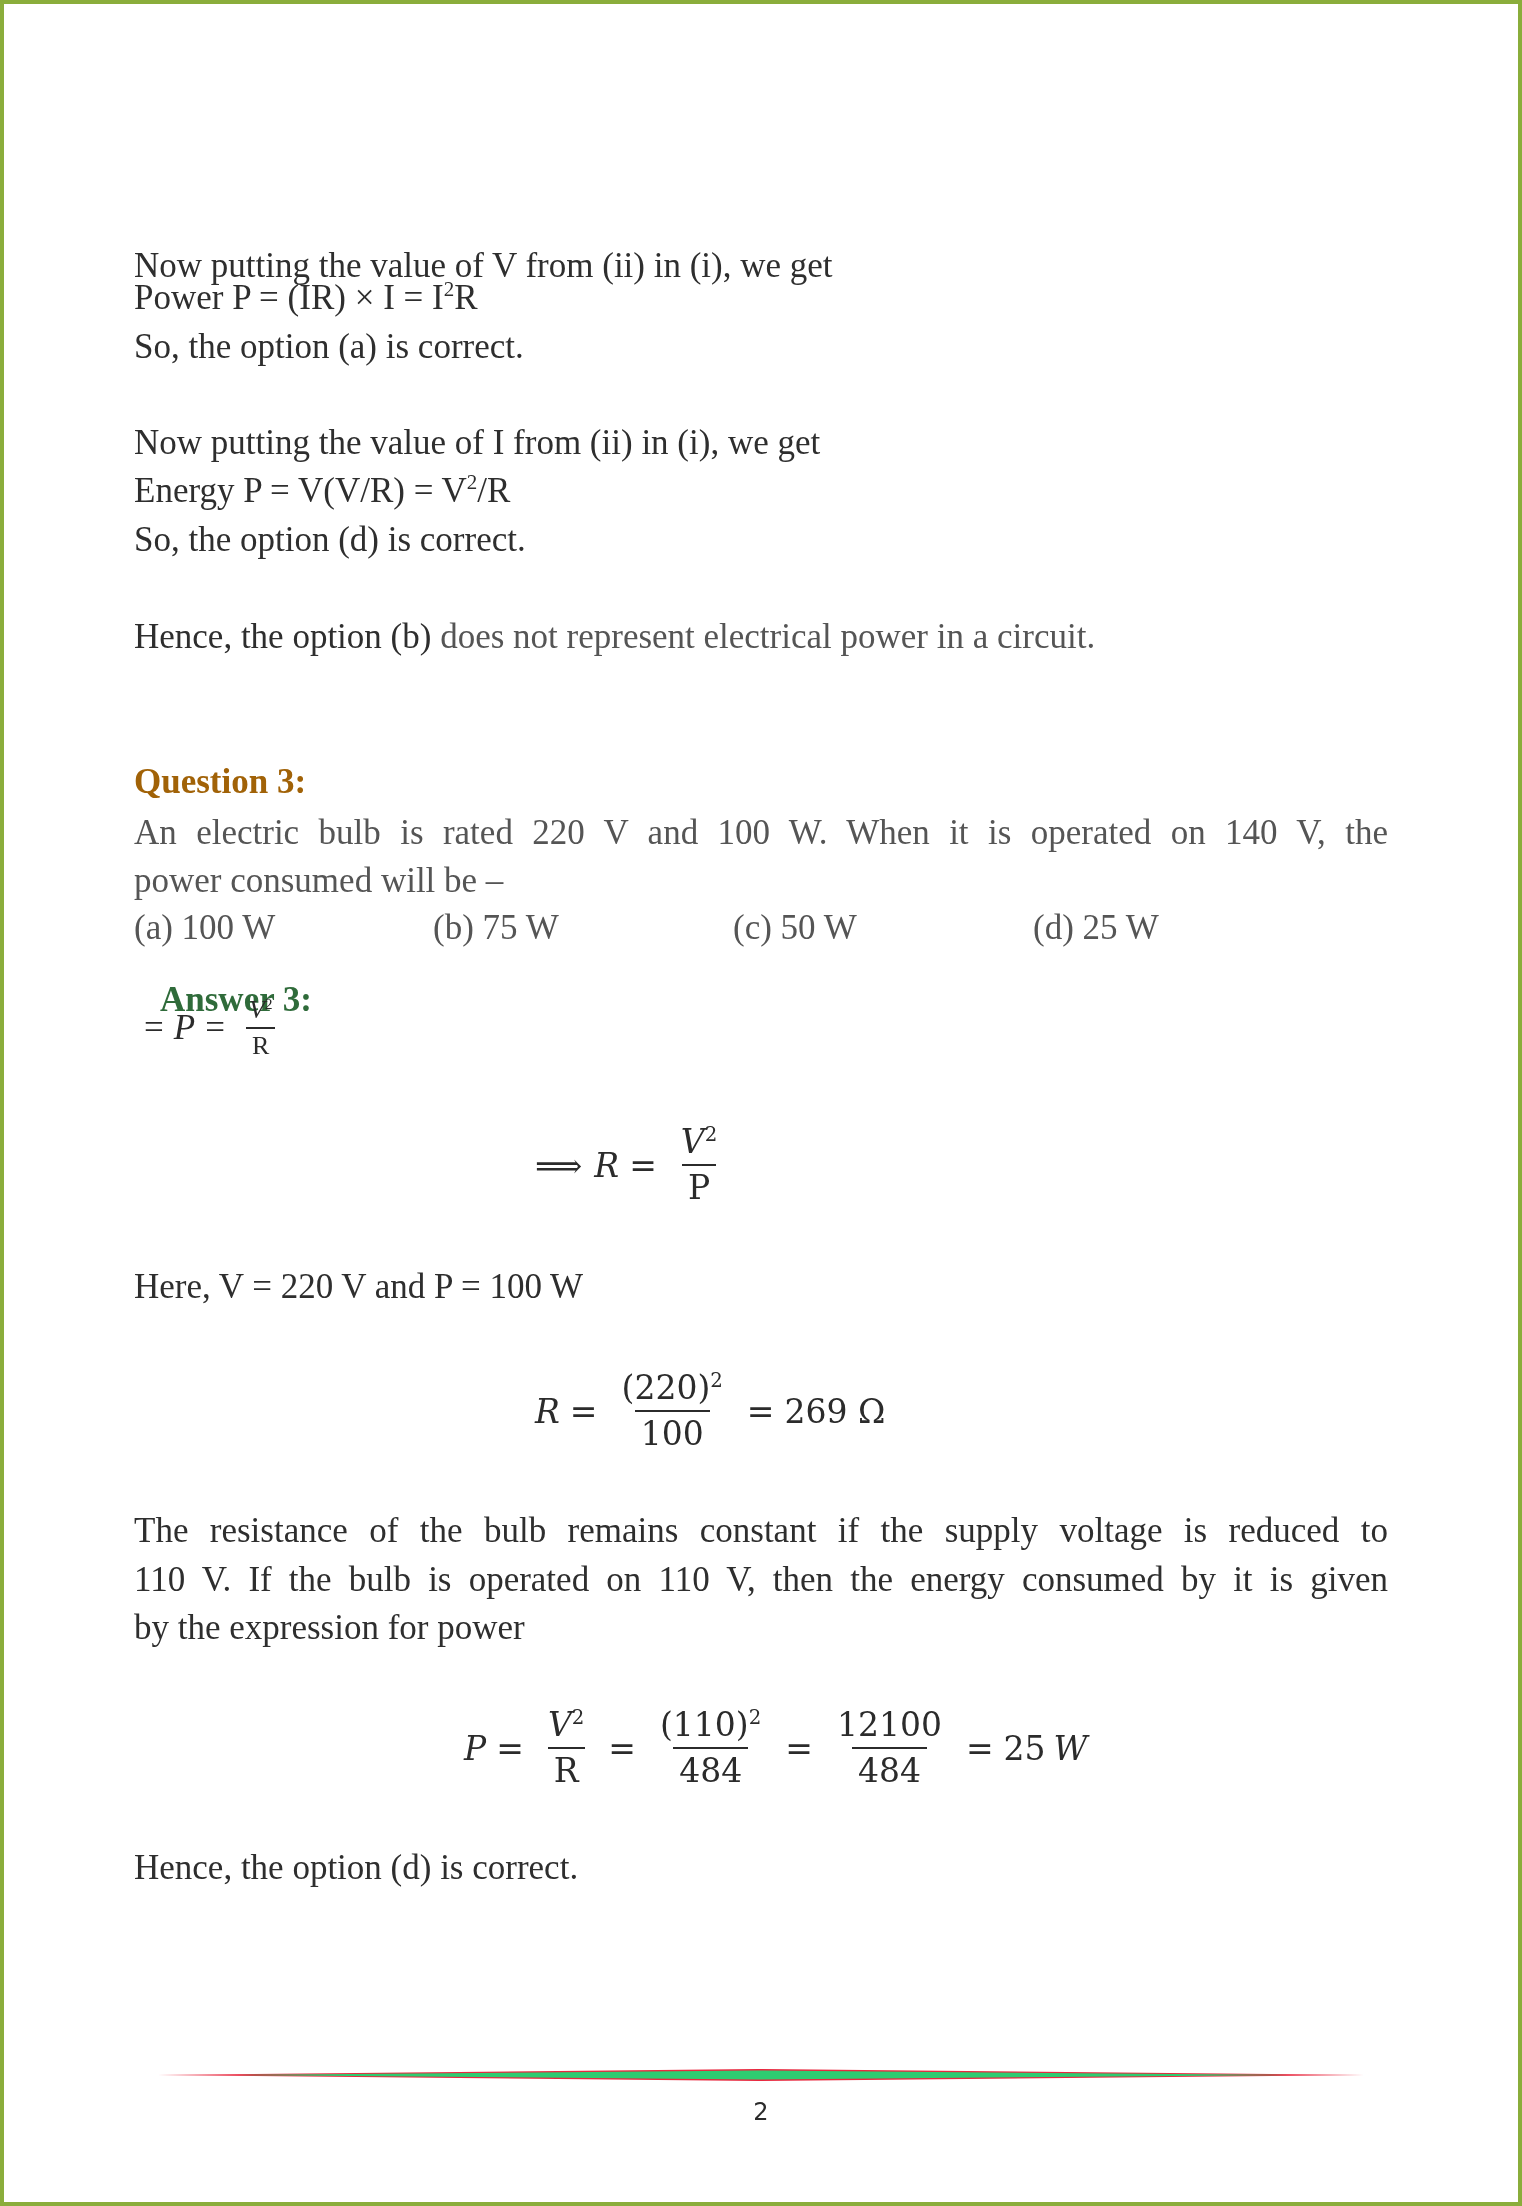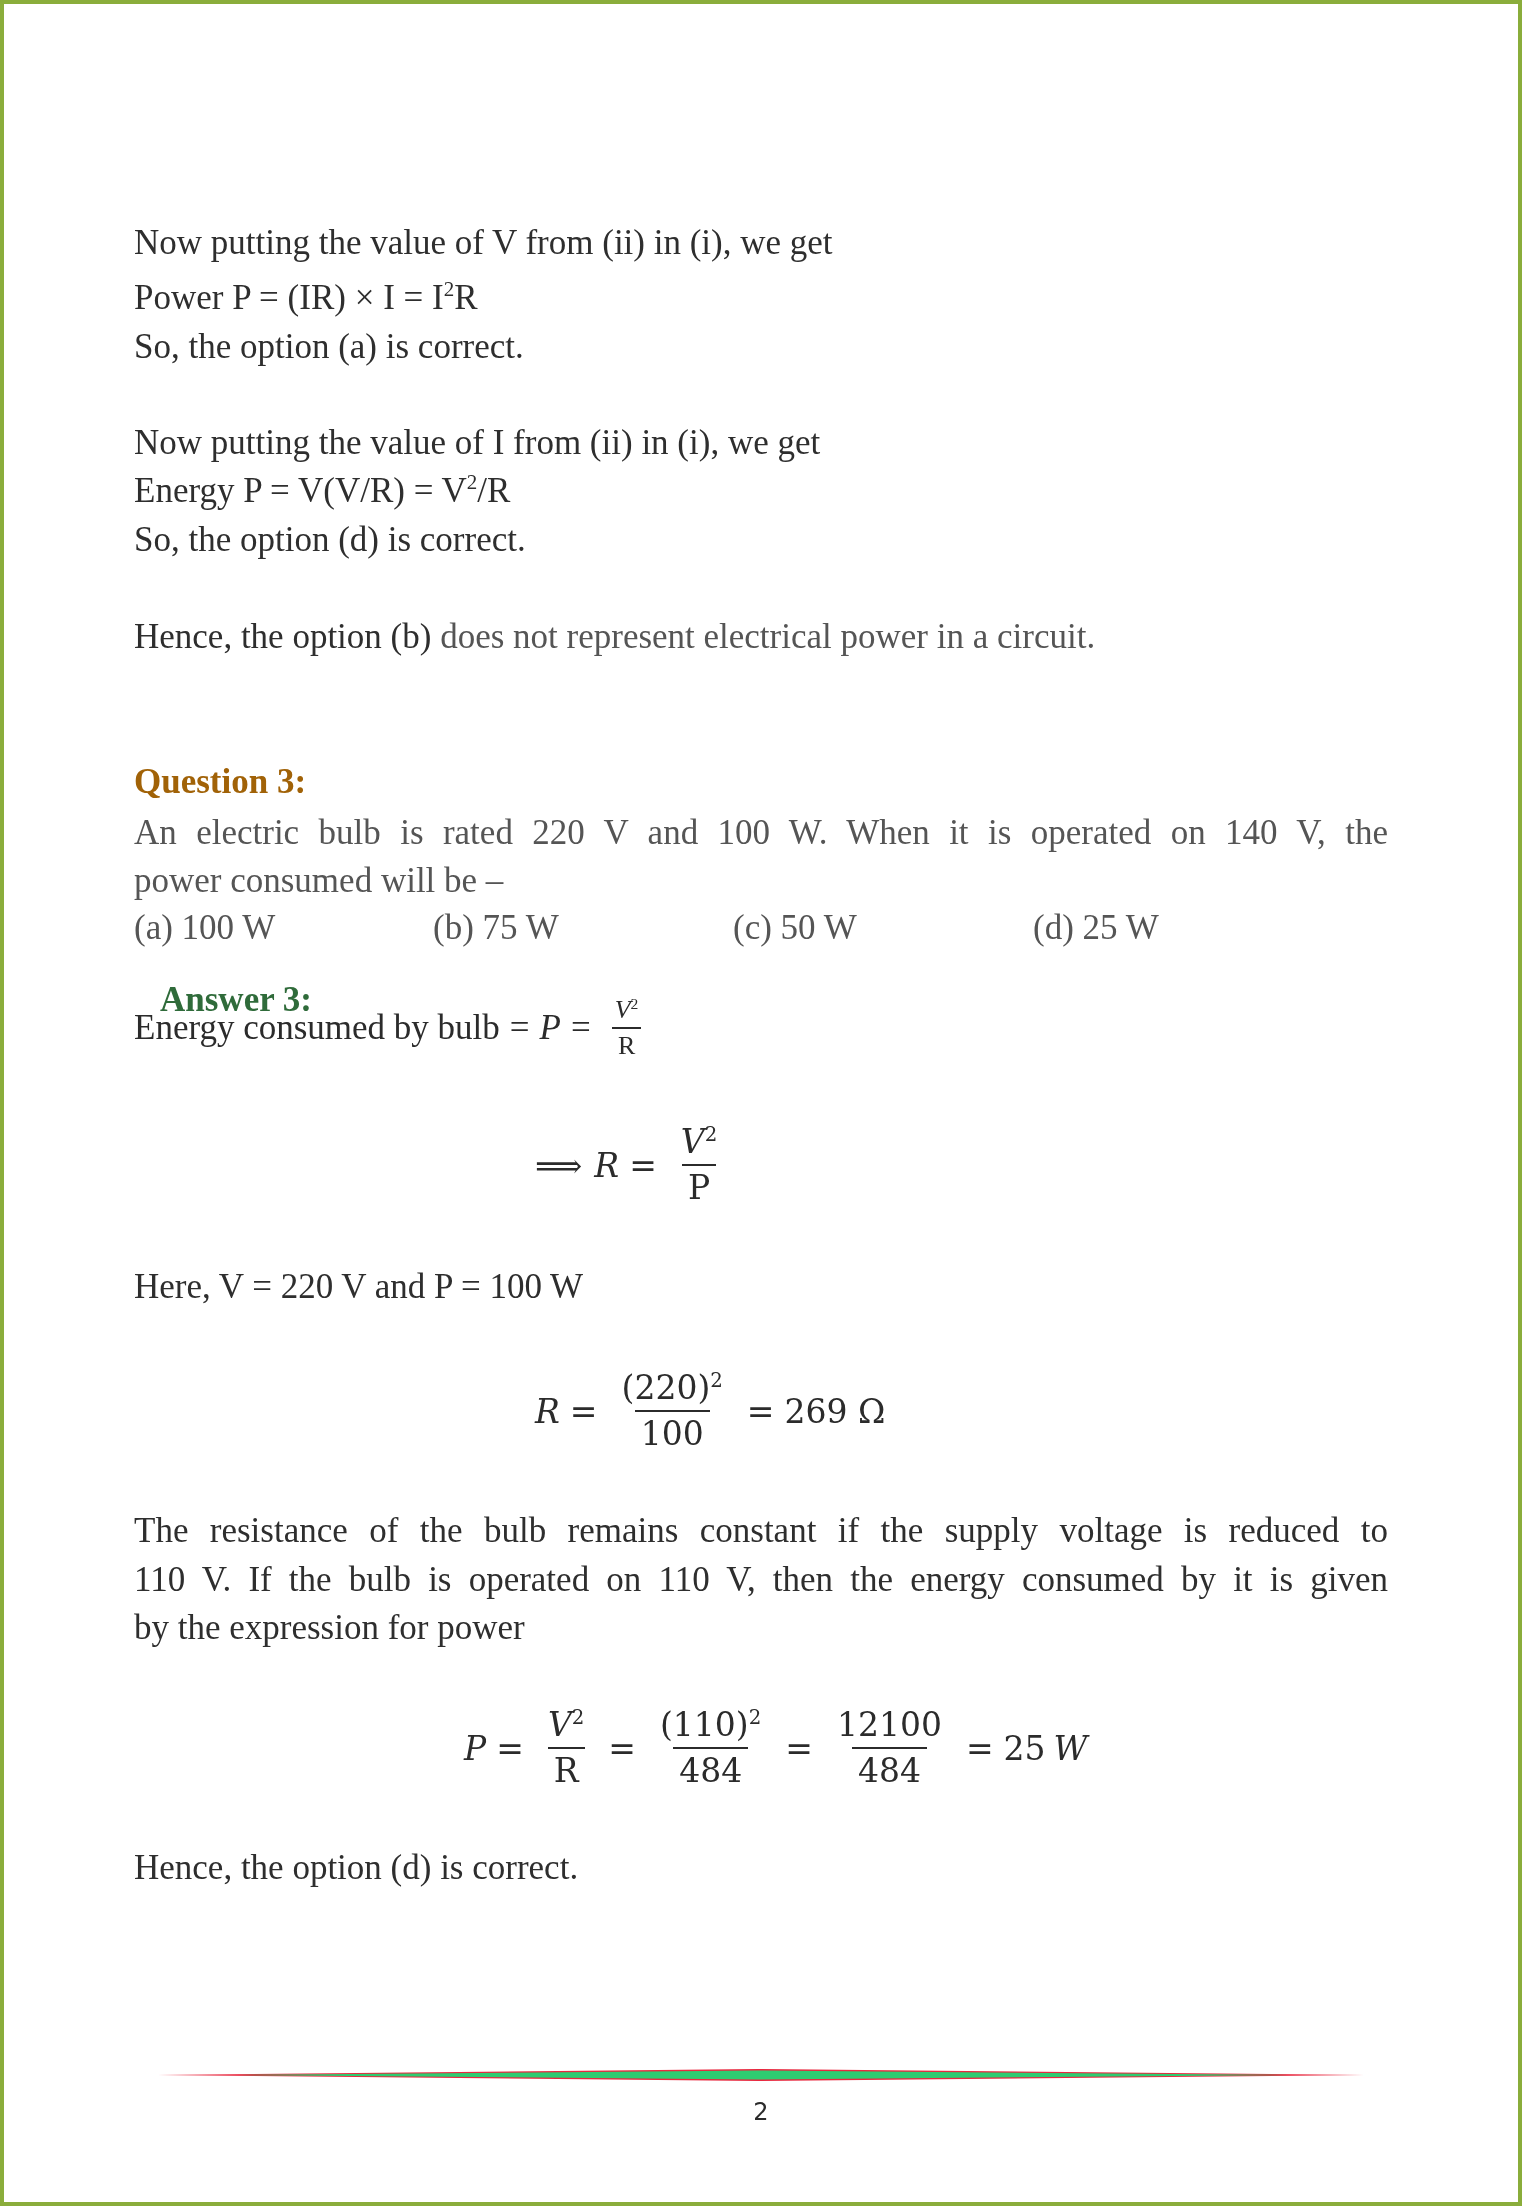--- a/index.html
+++ b/index.html
@@ -37,21 +37,21 @@
   .page-num {
     position: absolute; left: 0; width: 1522px; top: 2098px; text-align: center;
     font-family: "DejaVu Sans", "Liberation Sans", sans-serif; font-size: 24px; color: #2b2b2b;
   }
 </style>
 </head>
 <body>
 
 <div class="frame"></div>
 
-<div class="line" style="top:219px">Now putting the value of V from (ii) in (i), we get</div>
+<div class="line" style="top:242px">Now putting the value of V from (ii) in (i), we get</div>
 <div class="line" style="top:274px"><span>Power P = (IR) × I = I</span><sup>2</sup><span>R</span></div>
 <div class="line" style="top:323px">So, the option (a) is correct.</div>
 
 <div class="line" style="top:419px">Now putting the value of I from (ii) in (i), we get</div>
 <div class="line" style="top:467px"><span>Energy P = V(V/R) = V</span><sup>2</sup><span>/R</span></div>
 <div class="line" style="top:516px">So, the option (d) is correct.</div>
 
 <div class="line" style="top:613px"><span>Hence, the option (b) </span><span class="gray">does not represent electrical power in a circuit.</span></div>
 
 <div class="line q-title" style="top:758px">Question 3:</div>
@@ -59,21 +59,20 @@
 <div class="line gray" style="top:857px">power consumed will be –</div>
 
 <div class="option" style="left:134px; top:904px">(a) 100 W</div>
 <div class="option" style="left:433px; top:904px">(b) 75 W</div>
 <div class="option" style="left:733px; top:904px">(c) 50 W</div>
 <div class="option" style="left:1033px; top:904px">(d) 25 W</div>
 
 <div class="line a-title" style="left:160px; top:952px">Answer 3:</div>
 
 <div class="math" style="left:134px; top:995px; font-family:'Liberation Serif','DejaVu Serif',serif; font-size:35px;">
-  <span>Energy consumed by bulb</span>
   <span class="eq">=</span>
   <span class="it">P</span>
   <span class="eq">=</span>
   <span class="frac" style="font-size:26px;">
     <span class="num" style="line-height:30px;"><span class="it">V</span><sup>2</sup></span>
     <span class="den" style="line-height:30px;">R</span>
   </span>
 </div>
 
 <div class="math" style="left:535px; top:1122px;">

